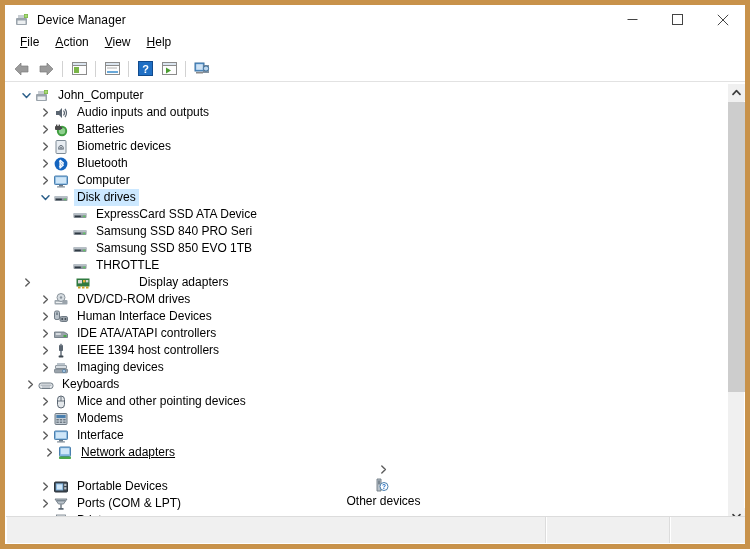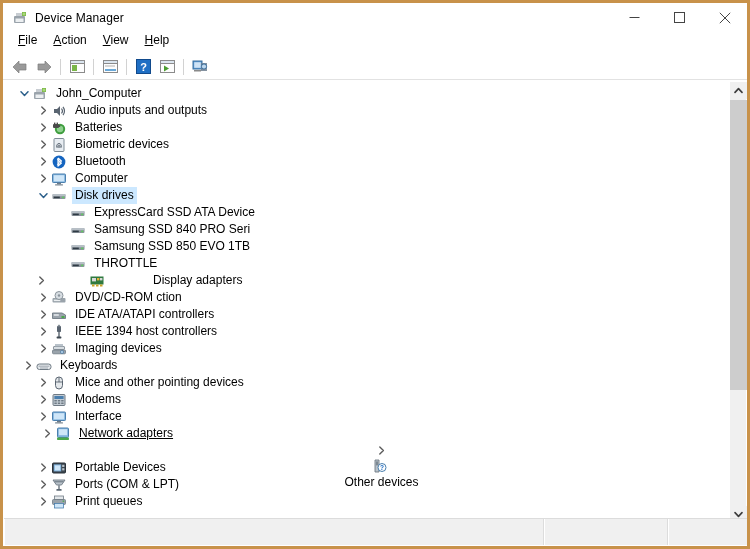--- a/index.html
+++ b/index.html
@@ -9,21 +9,21 @@
     overflow: hidden;
     background: #ffffff;
     font-family: "Liberation Sans", sans-serif;
   }
 
   
   #window {
     position: relative;
     width: 750px; height: 549px;
     background: #ffffff;
-    border: 3px solid #0f172a;
+    border: 5px solid #0f172a;
     overflow: hidden;
   }
 
   
   #titlebar {
     position: relative;
     height: 29px;
     background: #ffffff;
     display: flex;
     align-items: center;
@@ -409,21 +409,21 @@
         <div class="row" style="padding-left: 50px;">
           <div class="twisty"></div>
           <div class="row-icon"><svg width="16" height="16" viewBox="0 0 16 16">
               <rect x="1.5" y="6" width="13" height="5" rx="1" fill="#8b949c"></rect>
               <rect x="1.5" y="6" width="13" height="2.2" rx="1" fill="#b7bfc6"></rect>
               <rect x="2.8" y="8.6" width="6" height="1.6" fill="#2f3a44"></rect>
               <rect x="11.2" y="8.6" width="2" height="1.6" fill="#5ecb5e"></rect>
             </svg></div>
           <span class="row-label">THROTTLE</span>
         </div>
-        <div class="row" style="padding-left: 29px; gap: 40px;">
+        <div class="row" style="padding-left: 13px; gap: 40px;">
           <div class="twisty">
             <svg width="7" height="9" viewBox="0 0 7 9">
               <path d="M1.8 1 L5.4 4.5 L1.8 8" fill="none" stroke="#5b5b5b" stroke-width="1.4" stroke-linecap="round" stroke-linejoin="round"></path>
             </svg>
           </div>
           <div class="row-icon"><svg width="16" height="16" viewBox="0 0 16 16">
               <rect x="1.5" y="3.5" width="13" height="8" fill="#2f7a3f"></rect>
               <rect x="3" y="5" width="4" height="3.4" fill="#d8d8d8"></rect>
               <rect x="8" y="5" width="2.4" height="2.4" fill="#e8b33a"></rect>
               <rect x="11" y="5" width="2.4" height="2.4" fill="#d8d8d8"></rect>
@@ -438,21 +438,36 @@
             <svg width="7" height="9" viewBox="0 0 7 9">
               <path d="M1.8 1 L5.4 4.5 L1.8 8" fill="none" stroke="#5b5b5b" stroke-width="1.4" stroke-linecap="round" stroke-linejoin="round"></path>
             </svg>
           </div>
           <div class="row-icon"><svg width="16" height="16" viewBox="0 0 16 16">
               <rect x="1.5" y="8" width="13" height="4.5" rx="1" fill="#9aa3ab"></rect>
               <rect x="2.8" y="9.6" width="6.5" height="1.5" fill="#eceff1"></rect>
               <circle cx="8" cy="5.5" r="4" fill="#d7dde2" stroke="#8b949c" stroke-width="1"></circle>
               <circle cx="8" cy="5.5" r="1.2" fill="#8b949c"></circle>
             </svg></div>
-          <span class="row-label">DVD/CD-ROM ction</span>
+          <span class="row-label">DVD/CD-ROM drives</span>
+        </div>
+        <div class="row" style="padding-left: 31px;">
+          <div class="twisty">
+            <svg width="7" height="9" viewBox="0 0 7 9">
+              <path d="M1.8 1 L5.4 4.5 L1.8 8" fill="none" stroke="#5b5b5b" stroke-width="1.4" stroke-linecap="round" stroke-linejoin="round"></path>
+            </svg>
+          </div>
+          <div class="row-icon"><svg width="16" height="16" viewBox="0 0 16 16">
+              <rect x="1.5" y="2" width="5" height="8.5" rx="1.6" fill="#b9c2ca" stroke="#6f7a84" stroke-width="1"></rect>
+              <rect x="3" y="3.4" width="2" height="2.6" fill="#7c8892"></rect>
+              <rect x="7" y="7.5" width="7.5" height="5" rx="1.4" fill="#9aa3ab" stroke="#6f7a84" stroke-width="1"></rect>
+              <circle cx="9.2" cy="10" r="0.9" fill="#3d4750"></circle>
+              <circle cx="12.4" cy="10" r="0.9" fill="#3d4750"></circle>
+            </svg></div>
+          <span class="row-label">Human Interface Devices</span>
         </div>
         <div class="row" style="padding-left: 31px;">
           <div class="twisty">
             <svg width="7" height="9" viewBox="0 0 7 9">
               <path d="M1.8 1 L5.4 4.5 L1.8 8" fill="none" stroke="#5b5b5b" stroke-width="1.4" stroke-linecap="round" stroke-linejoin="round"></path>
             </svg>
           </div>
           <div class="row-icon"><svg width="16" height="16" viewBox="0 0 16 16">
               <path d="M1.5 6 L11 6 L14.5 8 L14.5 11.5 L1.5 11.5 Z" fill="#9aa3ab" stroke="#6f7a84" stroke-width="0.9"></path>
               <rect x="2.8" y="7.2" width="5" height="1.6" fill="#e4e8eb"></rect>

